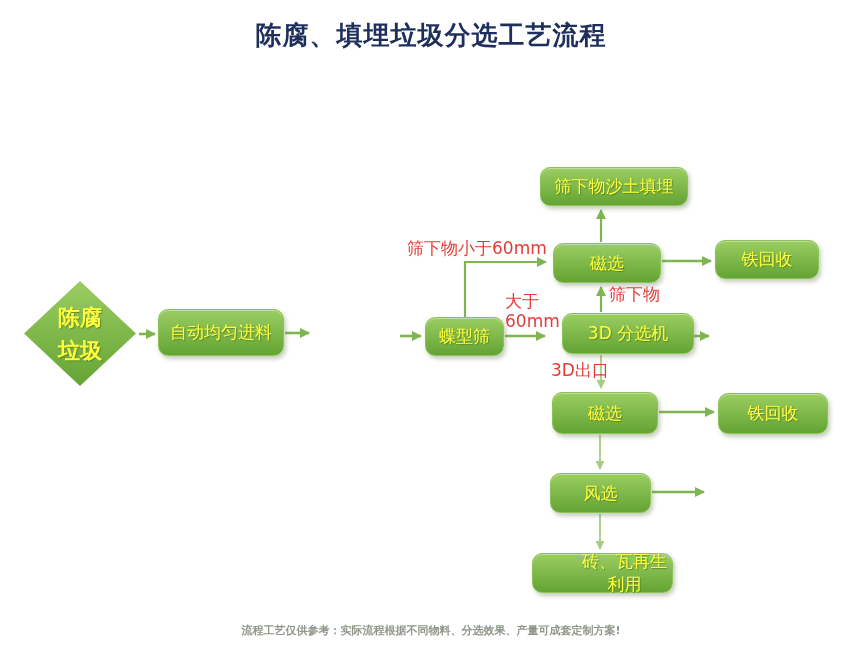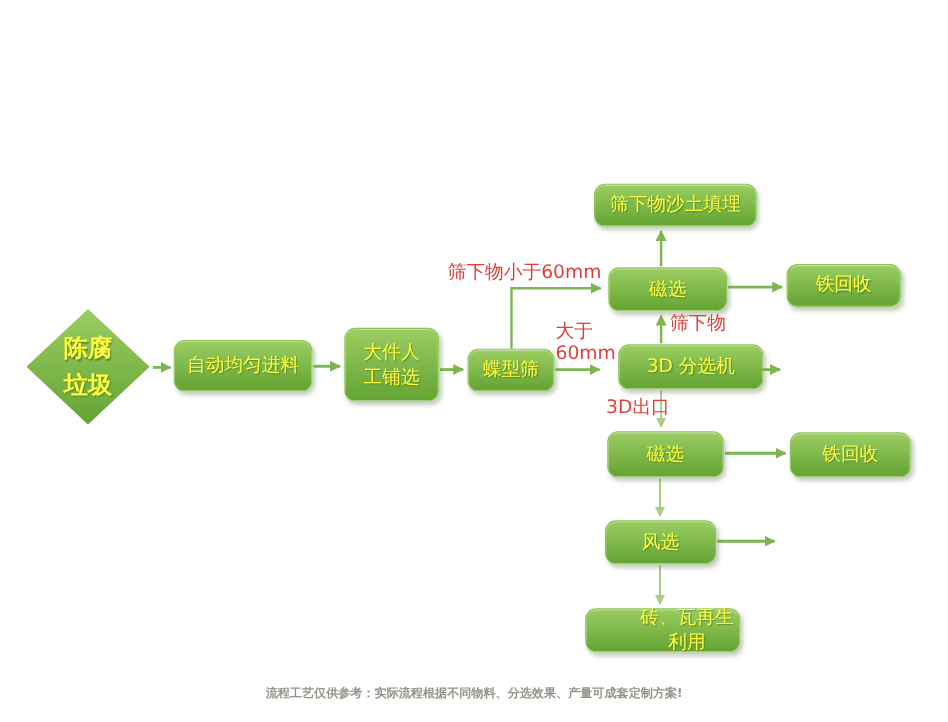--- a/index.html
+++ b/index.html
@@ -78,20 +78,21 @@
   .ln-mid{stroke:var(--arrow-strong);stroke-width:2.2;fill:none;}
   .ln-soft{stroke:var(--arrow-soft);stroke-width:1.8;fill:none;}
   .mk-strong{fill:var(--arrow-strong);}
   .mk-soft{fill:var(--arrow-soft);}
 </style>
 </head>
 <body>
 
 <div class="canvas">
 
+  <div class="title">陈腐、填埋垃圾分选工艺流程</div>
 
   <svg class="connectors" width="862" height="656">
     <defs>
       <marker id="ah-strong" markerUnits="userSpaceOnUse" markerWidth="12" markerHeight="11" refX="9" refY="5" orient="auto">
         <path d="M0,0 L10,5 L0,10 z" class="mk-strong"></path>
       </marker>
       <marker id="ah-soft" markerUnits="userSpaceOnUse" markerWidth="11" markerHeight="10" refX="8" refY="4.5" orient="auto">
         <path d="M0,0 L9,4.5 L0,9 z" class="mk-soft"></path>
       </marker>
     </defs>
@@ -107,22 +108,20 @@
     <line x1="601" y1="355" x2="601" y2="388" class="ln-soft" marker-end="url(#ah-soft)"></line>
     <line x1="659" y1="412" x2="714" y2="412" class="ln-strong" marker-end="url(#ah-strong)"></line>
     <line x1="600" y1="435" x2="600" y2="469" class="ln-soft" marker-end="url(#ah-soft)"></line>
     <line x1="652" y1="492" x2="704" y2="492" class="ln-strong" marker-end="url(#ah-strong)"></line>
     <line x1="600" y1="514" x2="600" y2="549" class="ln-soft" marker-end="url(#ah-soft)"></line>
   </svg>
 
   <div class="diamond" style="left:24px;top:281px;width:112px;height:105px;">陈腐
 垃圾</div>
   <div class="node" style="left:158px;top:309px;width:126px;height:47px;">自动均匀进料</div>
-  <div class="node" style="left:313px;top:298px;width:86px;height:67px;">大件人
-工铺选</div>
   <div class="node" style="left:425px;top:317px;width:79px;height:39px;">蝶型筛</div>
   <div class="node" style="left:540px;top:167px;width:148px;height:39px;">筛下物沙土填埋</div>
   <div class="node" style="left:553px;top:243px;width:108px;height:40px;">磁选</div>
   <div class="node" style="left:715px;top:240px;width:104px;height:39px;">铁回收</div>
   <div class="node" style="left:562px;top:313px;width:132px;height:41px;">3D 分选机</div>
   <div class="node" style="left:552px;top:392px;width:106px;height:42px;">磁选</div>
   <div class="node" style="left:718px;top:393px;width:110px;height:41px;">铁回收</div>
   <div class="node" style="left:550px;top:473px;width:101px;height:40px;">风选</div>
   <div class="node" style="left:532px;top:553px;width:141px;height:40px;padding-left:44px;">砖、瓦再生利用</div>
 

